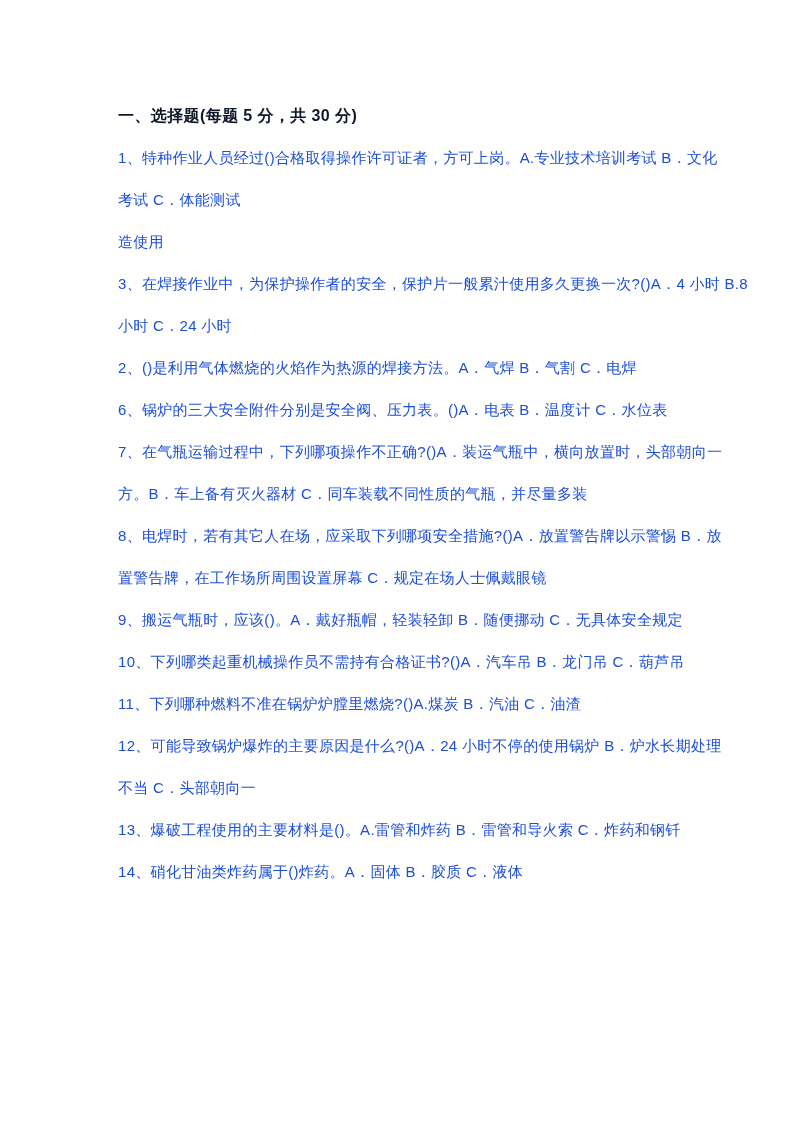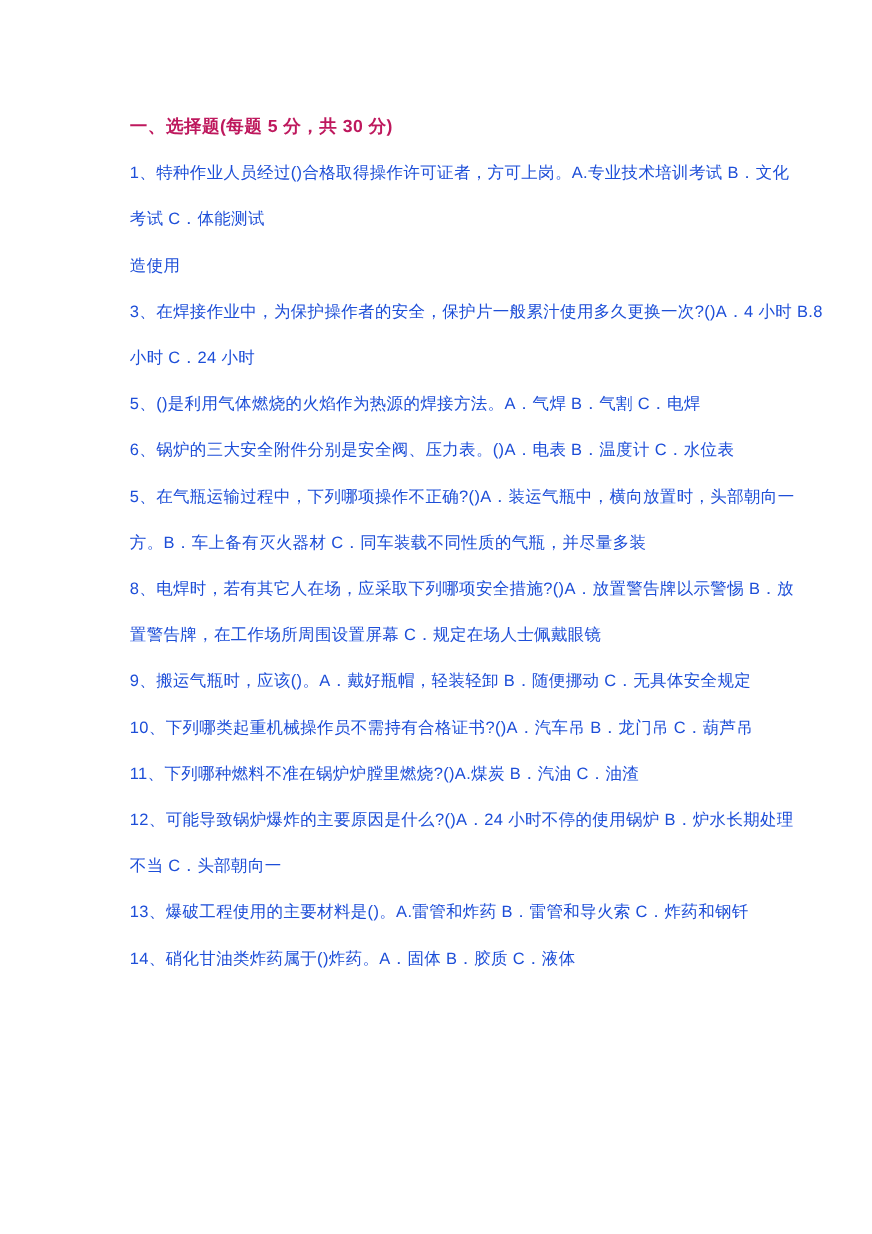--- a/index.html
+++ b/index.html
@@ -24,21 +24,21 @@
     height: 42px;
     line-height: 42px;
     font-size: 15px;
     color: #1d4ed8;
     white-space: nowrap;
     letter-spacing: 0.3px;
   }
   .heading {
     font-weight: bold;
     font-size: 16px;
-    color: #be185d;
+    color: #0f172a;
     letter-spacing: 0.4px;
   }
   .question {
     margin: 0;
     padding: 0;
   }
 </style>
 </head>
 <body>
 
@@ -54,30 +54,30 @@
   <div class="question">
     <div class="line">造使用</div>
   </div>
 
   <div class="question">
     <div class="line">3、在焊接作业中，为保护操作者的安全，保护片一般累汁使用多久更换一次?()A．4 小时 B.8</div>
     <div class="line">小时 C．24 小时</div>
   </div>
 
   <div class="question">
-    <div class="line">5、()是利用气体燃烧的火焰作为热源的焊接方法。A．气焊 B．气割 C．电焊</div>
+    <div class="line">2、()是利用气体燃烧的火焰作为热源的焊接方法。A．气焊 B．气割 C．电焊</div>
   </div>
 
 
   <div class="question">
     <div class="line">6、锅炉的三大安全附件分别是安全阀、压力表。()A．电表 B．温度计 C．水位表</div>
   </div>
 
   <div class="question">
-    <div class="line">5、在气瓶运输过程中，下列哪项操作不正确?()A．装运气瓶中，横向放置时，头部朝向一</div>
+    <div class="line">7、在气瓶运输过程中，下列哪项操作不正确?()A．装运气瓶中，横向放置时，头部朝向一</div>
     <div class="line">方。B．车上备有灭火器材 C．同车装载不同性质的气瓶，并尽量多装</div>
   </div>
 
   <div class="question">
     <div class="line">8、电焊时，若有其它人在场，应采取下列哪项安全措施?()A．放置警告牌以示警惕 B．放</div>
     <div class="line">置警告牌，在工作场所周围设置屏幕 C．规定在场人士佩戴眼镜</div>
   </div>
 
   <div class="question">
     <div class="line">9、搬运气瓶时，应该()。A．戴好瓶帽，轻装轻卸 B．随便挪动 C．无具体安全规定</div>

